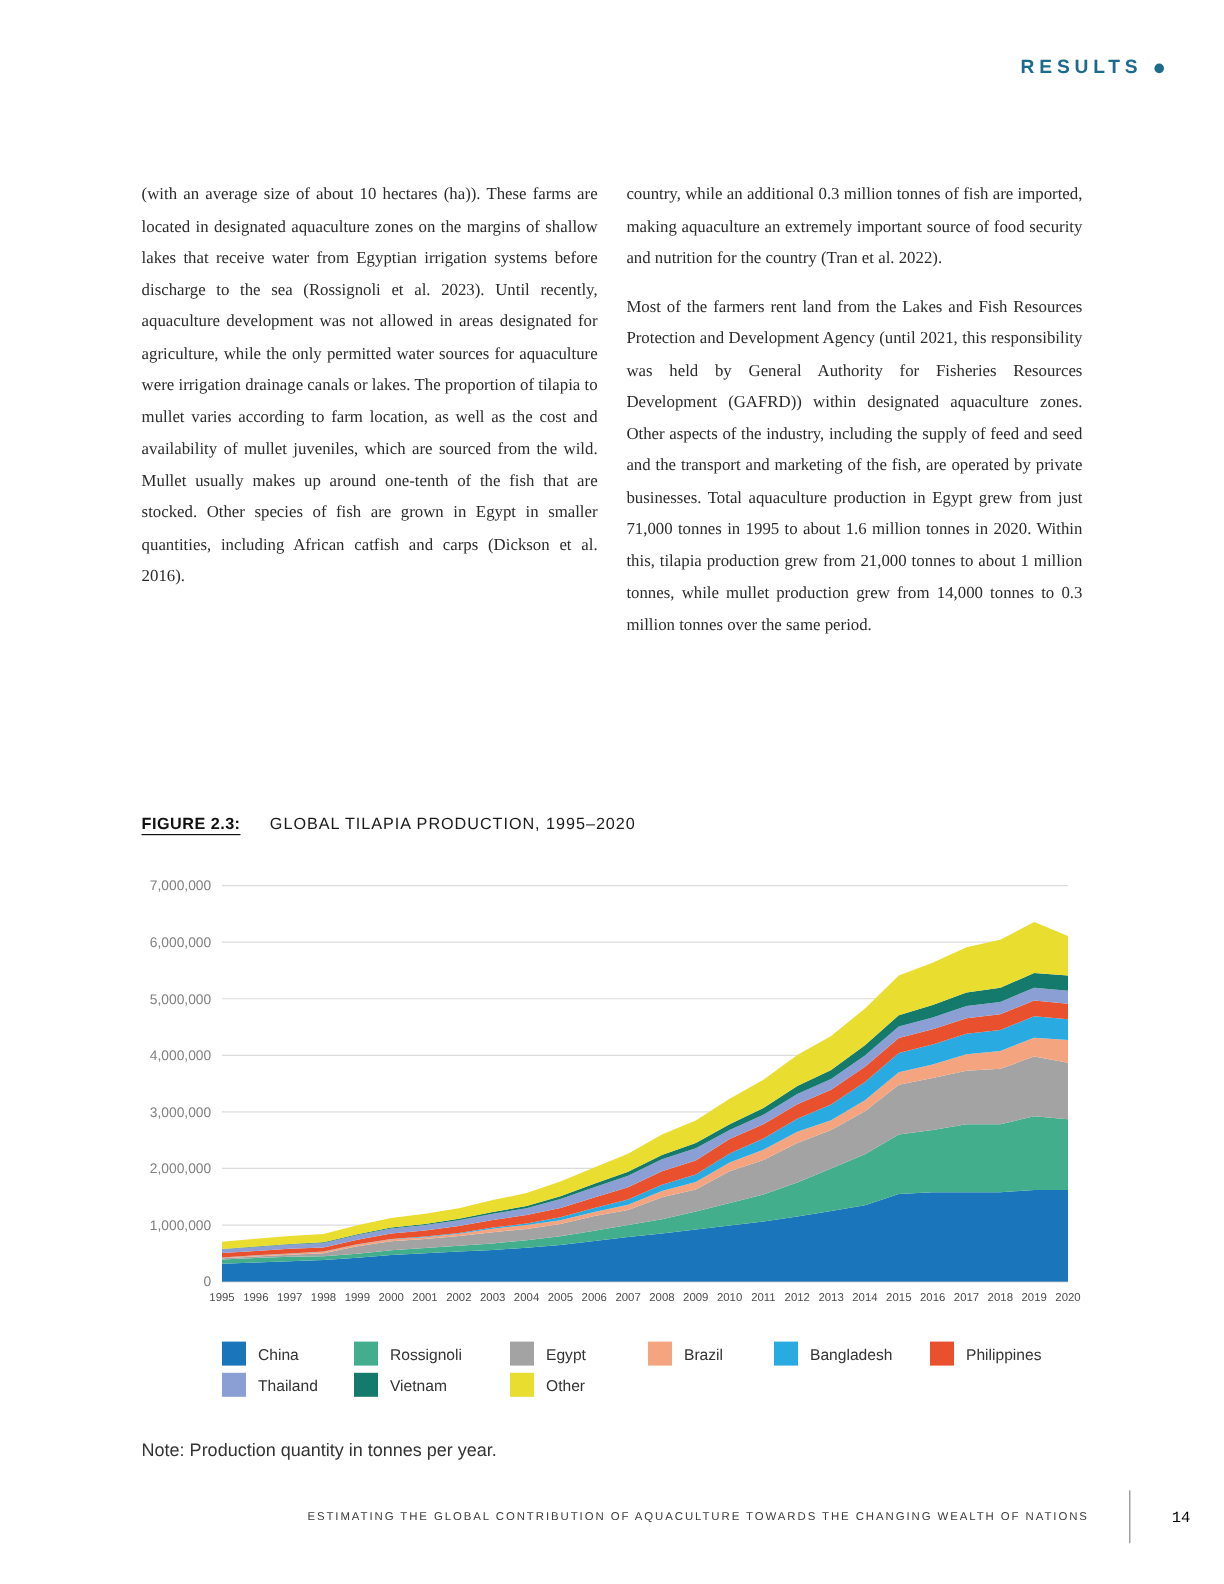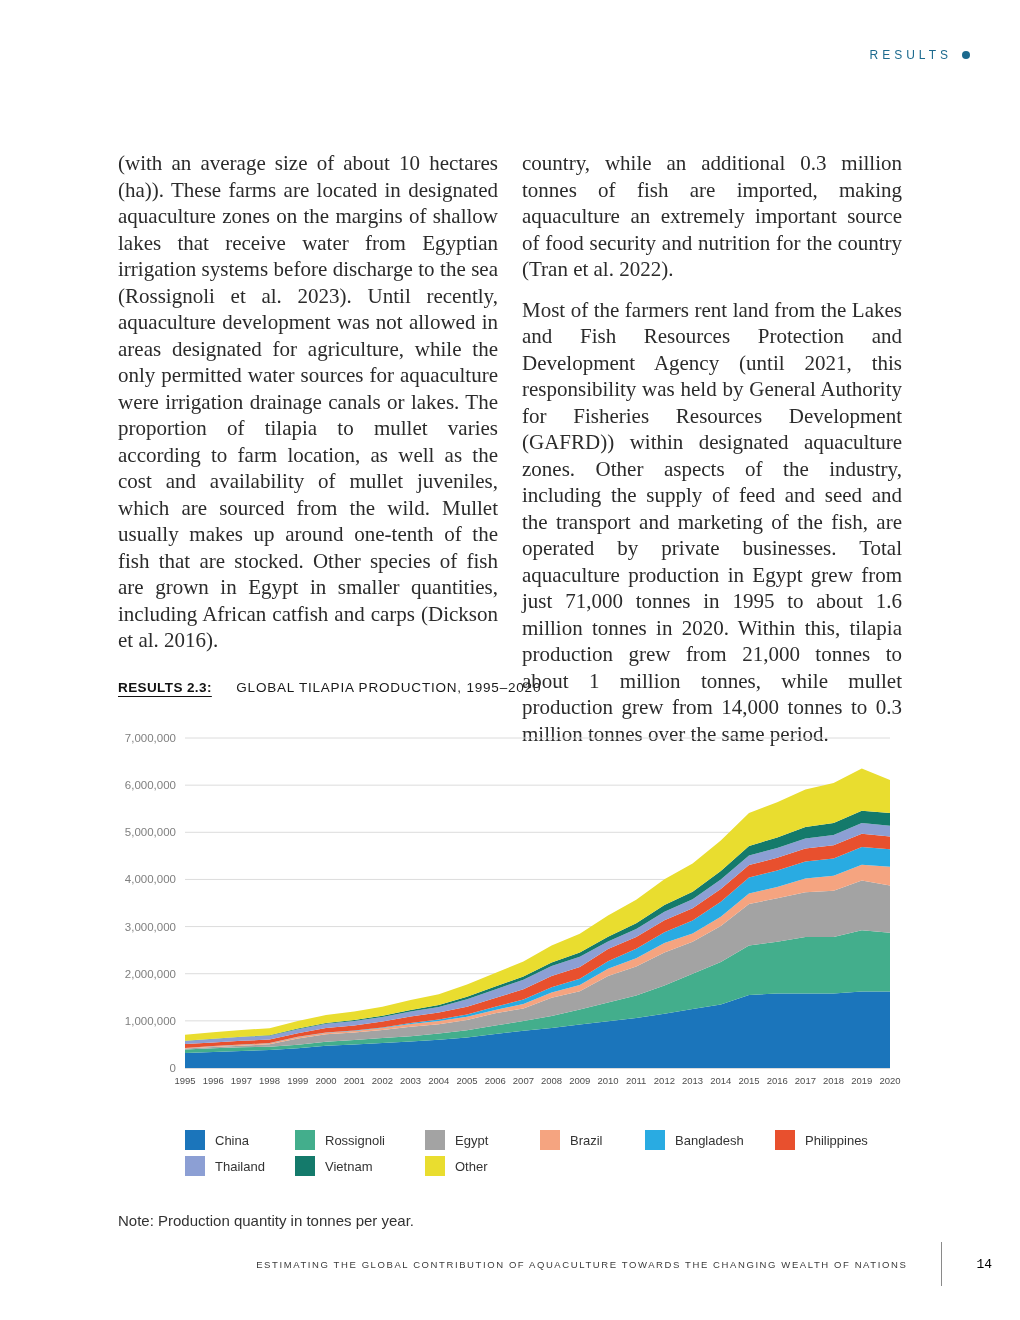--- a/index.html
+++ b/index.html
@@ -11,38 +11,38 @@
     font-family:"Liberation Serif", serif;
   }
 
   
   .header {
     position:absolute; top:48px; right:50px;
     display:flex; align-items:center; gap:10px;
     font-family:"Liberation Sans", sans-serif;
   }
   .header .section-label {
-    font-size:12px; font-weight:normal; letter-spacing:4px;
+    font-size:16px; font-weight:bold; letter-spacing:4px;
     color:#1c6a8e;
     margin-left:17px;
   }
   .header .dot {
     width:8px; height:8px; border-radius:50%;
     background:#1c6a8e; display:inline-block;
   }
 
   
   .columns {
     position:absolute; top:150px; left:118px; width:784px;
     display:flex; gap:24px;
   }
   .col { width:380px; }
   .col p {
     margin:0 0 14px 0;
-    font-size:21px; line-height:26.5px;
+    font-size:14px; line-height:26.5px;
     color:#2b2b2b;
     text-align:justify;
   }
 
   
   .figure {
     position:absolute; top:678px; left:118px; width:784px;
     font-family:"Liberation Sans", sans-serif;
   }
   .figure-caption { height:20px; margin-bottom:24px; }
@@ -55,21 +55,21 @@
   .fig-title {
     font-size:13.5px; color:#1a1a1a; letter-spacing:0.8px;
     margin-left:20px;
   }
   #chart { width:784px; height:380px; }
   .ytick { font:11.5px "Liberation Sans", sans-serif; fill:#7f7f7f; }
   .xtick { font:9.5px "Liberation Sans", sans-serif; fill:#4d4d4d; }
 
   
   #legend {
-    margin:28px 0 0 67px;
+    margin:16px 0 0 67px;
     display:grid;
     grid-template-columns:110px 130px 115px 105px 130px auto;
     row-gap:6px;
   }
   .legend-item { display:flex; align-items:center; gap:10px; }
   .swatch { width:20px; height:20px; display:inline-block; flex:0 0 auto; }
   .legend-label { font-size:13px; color:#333333; }
 
   .note {
     margin:36px 0 0 0;
@@ -104,21 +104,21 @@
       <p>(with an average size of about 10 hectares (ha)). These farms are located in designated aquaculture zones on the margins of shallow lakes that receive water from Egyptian irrigation systems before discharge to the sea (Rossignoli et al. 2023). Until recently, aquaculture development was not allowed in areas designated for agriculture, while the only permitted water sources for aquaculture were irrigation drainage canals or lakes. The proportion of tilapia to mullet varies according to farm location, as well as the cost and availability of mullet juveniles, which are sourced from the wild. Mullet usually makes up around one-tenth of the fish that are stocked. Other species of fish are grown in Egypt in smaller quantities, including African catfish and carps (Dickson et al. 2016).</p>
     </div>
     <div class="col">
       <p>country, while an additional 0.3 million tonnes of fish are imported, making aquaculture an extremely important source of food security and nutrition for the country (Tran et al. 2022).</p>
       <p>Most of the farmers rent land from the Lakes and Fish Resources Protection and Development Agency (until 2021, this responsibility was held by General Authority for Fisheries Resources Development (GAFRD)) within designated aquaculture zones. Other aspects of the industry, including the supply of feed and seed and the transport and marketing of the fish, are operated by private businesses. Total aquaculture production in Egypt grew from just 71,000 tonnes in 1995 to about 1.6 million tonnes in 2020. Within this, tilapia production grew from 21,000 tonnes to about 1 million tonnes, while mullet production grew from 14,000 tonnes to 0.3 million tonnes over the same period.</p>
     </div>
   </div>
 
   <div class="figure">
     <div class="figure-caption">
-      <span class="fig-label">RESULTS 2.3:</span>
+      <span class="fig-label">FIGURE 2.3:</span>
       <span class="fig-title">GLOBAL TILAPIA PRODUCTION, 1995–2020</span>
     </div>
     <div id="chart"><svg width="784" height="380">
           <line x1="67" x2="772" y1="346" y2="346" stroke="#b9b9b9" stroke-width="1"></line>
           <text x="58" y="350" text-anchor="end" class="ytick">0</text>
           <line x1="67" x2="772" y1="298.8571428571429" y2="298.8571428571429" stroke="#dcdcdc" stroke-width="1"></line>
           <text x="58" y="302.8571428571429" text-anchor="end" class="ytick">1,000,000</text>
           <line x1="67" x2="772" y1="251.71428571428572" y2="251.71428571428572" stroke="#dcdcdc" stroke-width="1"></line>
           <text x="58" y="255.71428571428572" text-anchor="end" class="ytick">2,000,000</text>
           <line x1="67" x2="772" y1="204.57142857142856" y2="204.57142857142856" stroke="#dcdcdc" stroke-width="1"></line>

